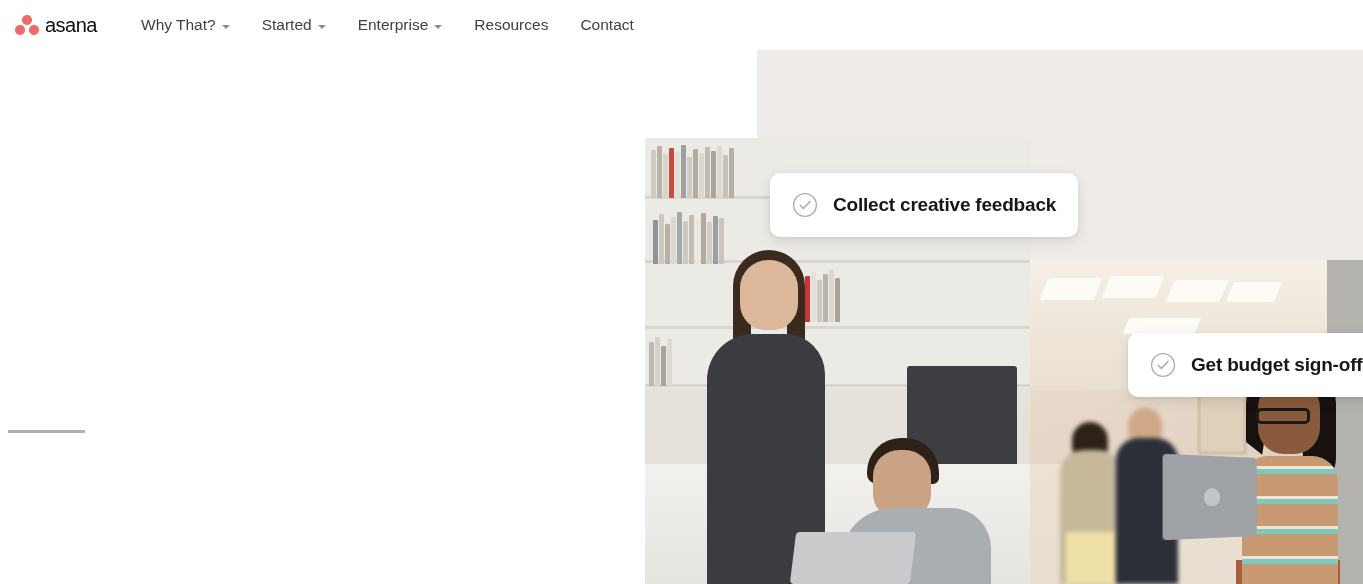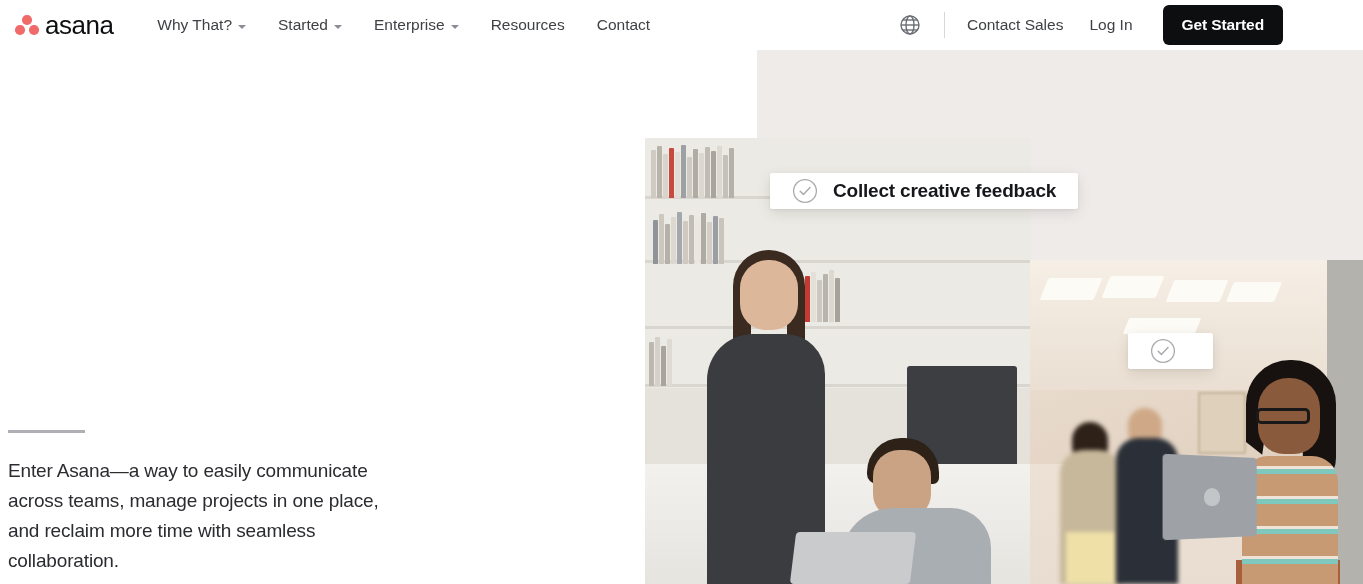--- a/index.html
+++ b/index.html
@@ -18,21 +18,21 @@
     background: #ffffff; z-index: 60;
     display: flex; align-items: center;
   }
   #logo { display: flex; align-items: center; margin-left: 14px; cursor: pointer; }
   .logo-dots { position: relative; width: 26px; height: 22px; margin-right: 5px; }
   .logo-dots i { position: absolute; display: block; width: 9.5px; height: 9.5px; border-radius: 50%; background: #F06A6A; }
   .logo-dots i.top { left: 8px; top: 1px; }
   .logo-dots i.bl  { left: 1px; top: 11px; }
   .logo-dots i.br  { left: 15px; top: 11px; }
   .logo-word {
-    font-size: 26px; font-weight: 400; color: #0d0e10; letter-spacing: -0.5px;
+    font-size: 20px; font-weight: 400; color: #0d0e10; letter-spacing: -0.5px;
     font-family: "Liberation Sans", sans-serif;
   }
 
   #nav-links { display: flex; align-items: center; margin-left: 44px; gap: 32px; }
   .nav-link {
     display: flex; align-items: center; gap: 6px;
     font-size: 15.5px; color: #3f4145; cursor: pointer; white-space: nowrap;
   }
   .chev {
     width: 0; height: 0; border-left: 4px solid transparent; border-right: 4px solid transparent;
@@ -146,23 +146,23 @@
   .glasses { position: absolute; left: 226px; top: 148px; width: 54px; height: 16px; border: 3px solid #191919; border-radius: 5px; }
   .laptop-b {
     position: absolute; left: 134px; top: 196px; width: 96px; height: 82px;
     background: #9ea2a6; border-radius: 4px; transform: perspective(200px) rotateY(12deg);
   }
   .apple-dot { position: absolute; left: 174px; top: 228px; width: 16px; height: 18px; background: #c3c6c9; border-radius: 50% 50% 45% 45%; }
 
   
   .pill-card {
     position: absolute; display: flex; align-items: center;
-    background: #ffffff; border-radius: 2px;
+    background: #ffffff; border-radius: 10px;
     box-shadow: 0 4px 14px rgba(0,0,0,0.10), 0 1px 3px rgba(0,0,0,0.06);
-    z-index: 20; padding: 12px 22px; height: 36px; cursor: pointer;
+    z-index: 20; padding: 12px 22px; height: 64px; cursor: pointer;
   }
   #card-feedback { left: 770px; top: 173px; }
   #card-budget   { left: 1128px; top: 333px; }
   .check-circle { width: 26px; height: 26px; flex: 0 0 26px; margin-right: 15px; }
   .pill-text { font-size: 19px; font-weight: 700; color: #16171a; letter-spacing: -0.2px; white-space: nowrap; }
 
   
   #hero-copy { position: absolute; left: 8px; top: 150px; width: 600px; z-index: 10; }
   #headline {
     font-size: 54px; line-height: 55px; font-weight: 300; color: #0d0e10;
@@ -204,33 +204,20 @@
         <span class="chev"></span>
       </div>
       <div class="nav-link">
         <span>Resources</span>
       </div>
       <div class="nav-link">
         <span>Contact</span>
       </div>
     </div>
 
-    <div id="nav-right">
-      <svg id="globe-icon" viewBox="0 0 24 24" fill="none" stroke="#6b6e74" stroke-width="1.4">
-        <circle cx="12" cy="12" r="9"></circle>
-        <ellipse cx="12" cy="12" rx="4" ry="9"></ellipse>
-        <line x1="3" y1="12" x2="21" y2="12"></line>
-        <line x1="4.6" y1="7" x2="19.4" y2="7"></line>
-        <line x1="4.6" y1="17" x2="19.4" y2="17"></line>
-      </svg>
-      <span class="nav-div"></span>
-      <span class="nav-action" id="contact-sales">Contact Sales</span>
-      <span class="nav-action" id="login">Log In</span>
-      <button id="get-started">Get Started</button>
-    </div>
   </div>
 
   <div id="beige-panel"></div>
 
   <div class="photo" id="photo-office">
     <div class="shelfwall">
       <div class="shelf-row" style="top:58px"></div>
       <div class="shelf-row" style="top:122px"></div>
       <div class="shelf-row" style="top:188px"></div>
       <div class="shelf-row" style="top:246px"></div>
@@ -329,18 +316,18 @@
       <path d="M8.2 13.3 L11.4 16.4 L18 9.6" stroke="#a9abaf" stroke-width="1.5" stroke-linecap="round" stroke-linejoin="round"></path>
     </svg>
     <span class="pill-text">Collect creative feedback</span>
   </div>
 
   <div class="pill-card" id="card-budget">
     <svg class="check-circle" viewBox="0 0 26 26" fill="none">
       <circle cx="13" cy="13" r="11.4" stroke="#a9abaf" stroke-width="1.3"></circle>
       <path d="M8.2 13.3 L11.4 16.4 L18 9.6" stroke="#a9abaf" stroke-width="1.5" stroke-linecap="round" stroke-linejoin="round"></path>
     </svg>
+    <span class="pill-text">Get budget sign-off</span>
   </div>
 
   <div id="rule"></div>
-  <p id="body-copy">Enter Asana—a way to easily communicate across teams, manage projects in one place, and reclaim more time with seamless collaboration.</p>
 
 </div>
 
 </body></html>

